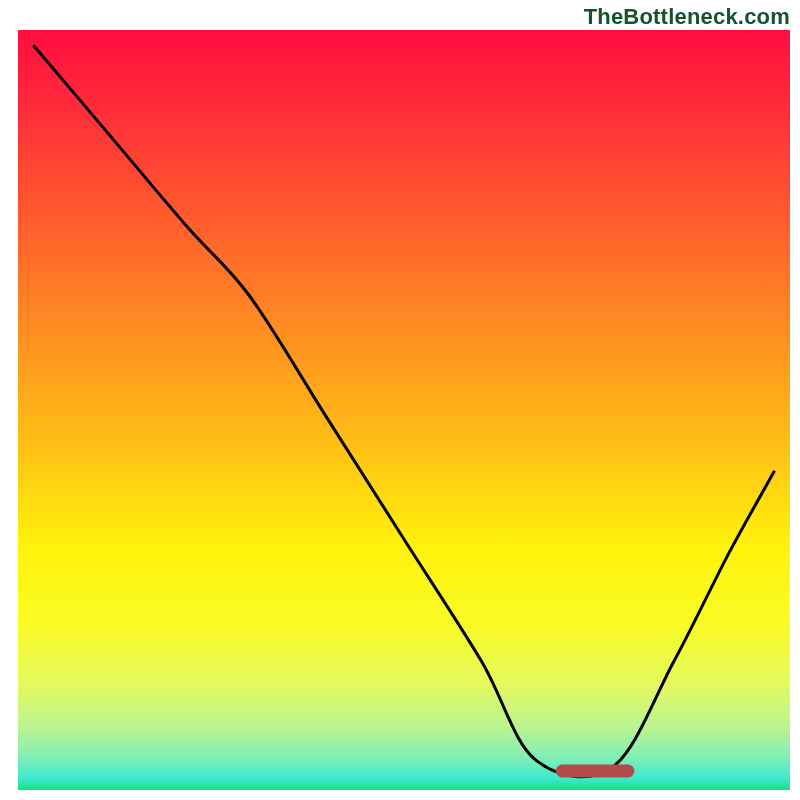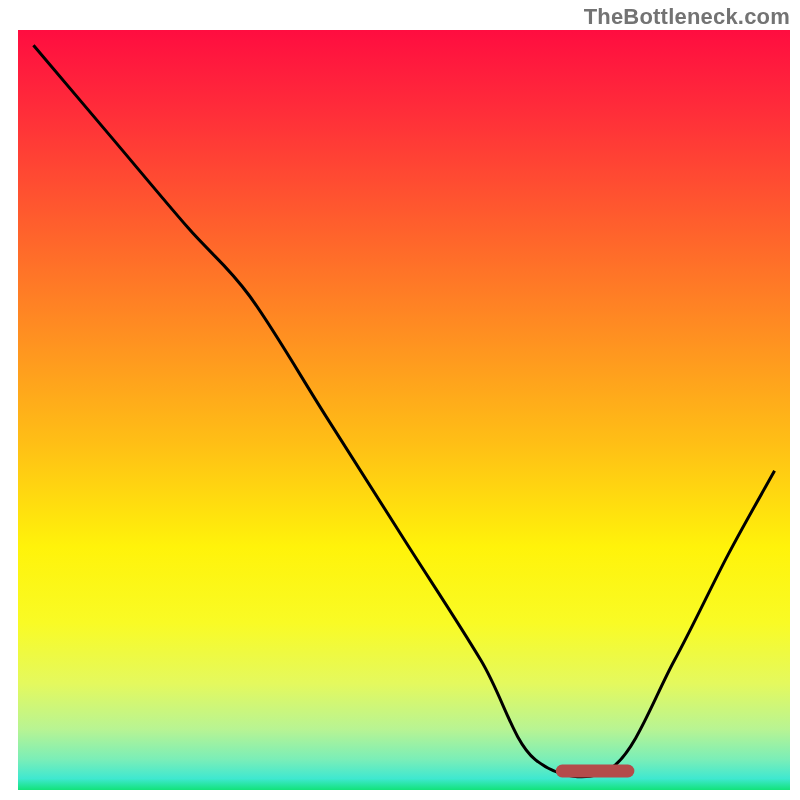--- a/index.html
+++ b/index.html
@@ -15,21 +15,21 @@
     position: relative;
     width: 800px;
     height: 800px;
   }
   .watermark {
     position: absolute;
     top: 4px;
     right: 10px;
     font-size: 22px;
     font-weight: bold;
-    color: #737373;
+    color: #14532d;
     letter-spacing: 0.2px;
     z-index: 10;
   }
   svg.chart {
     position: absolute;
     left: 0;
     top: 0;
     width: 800px;
     height: 800px;
   }

